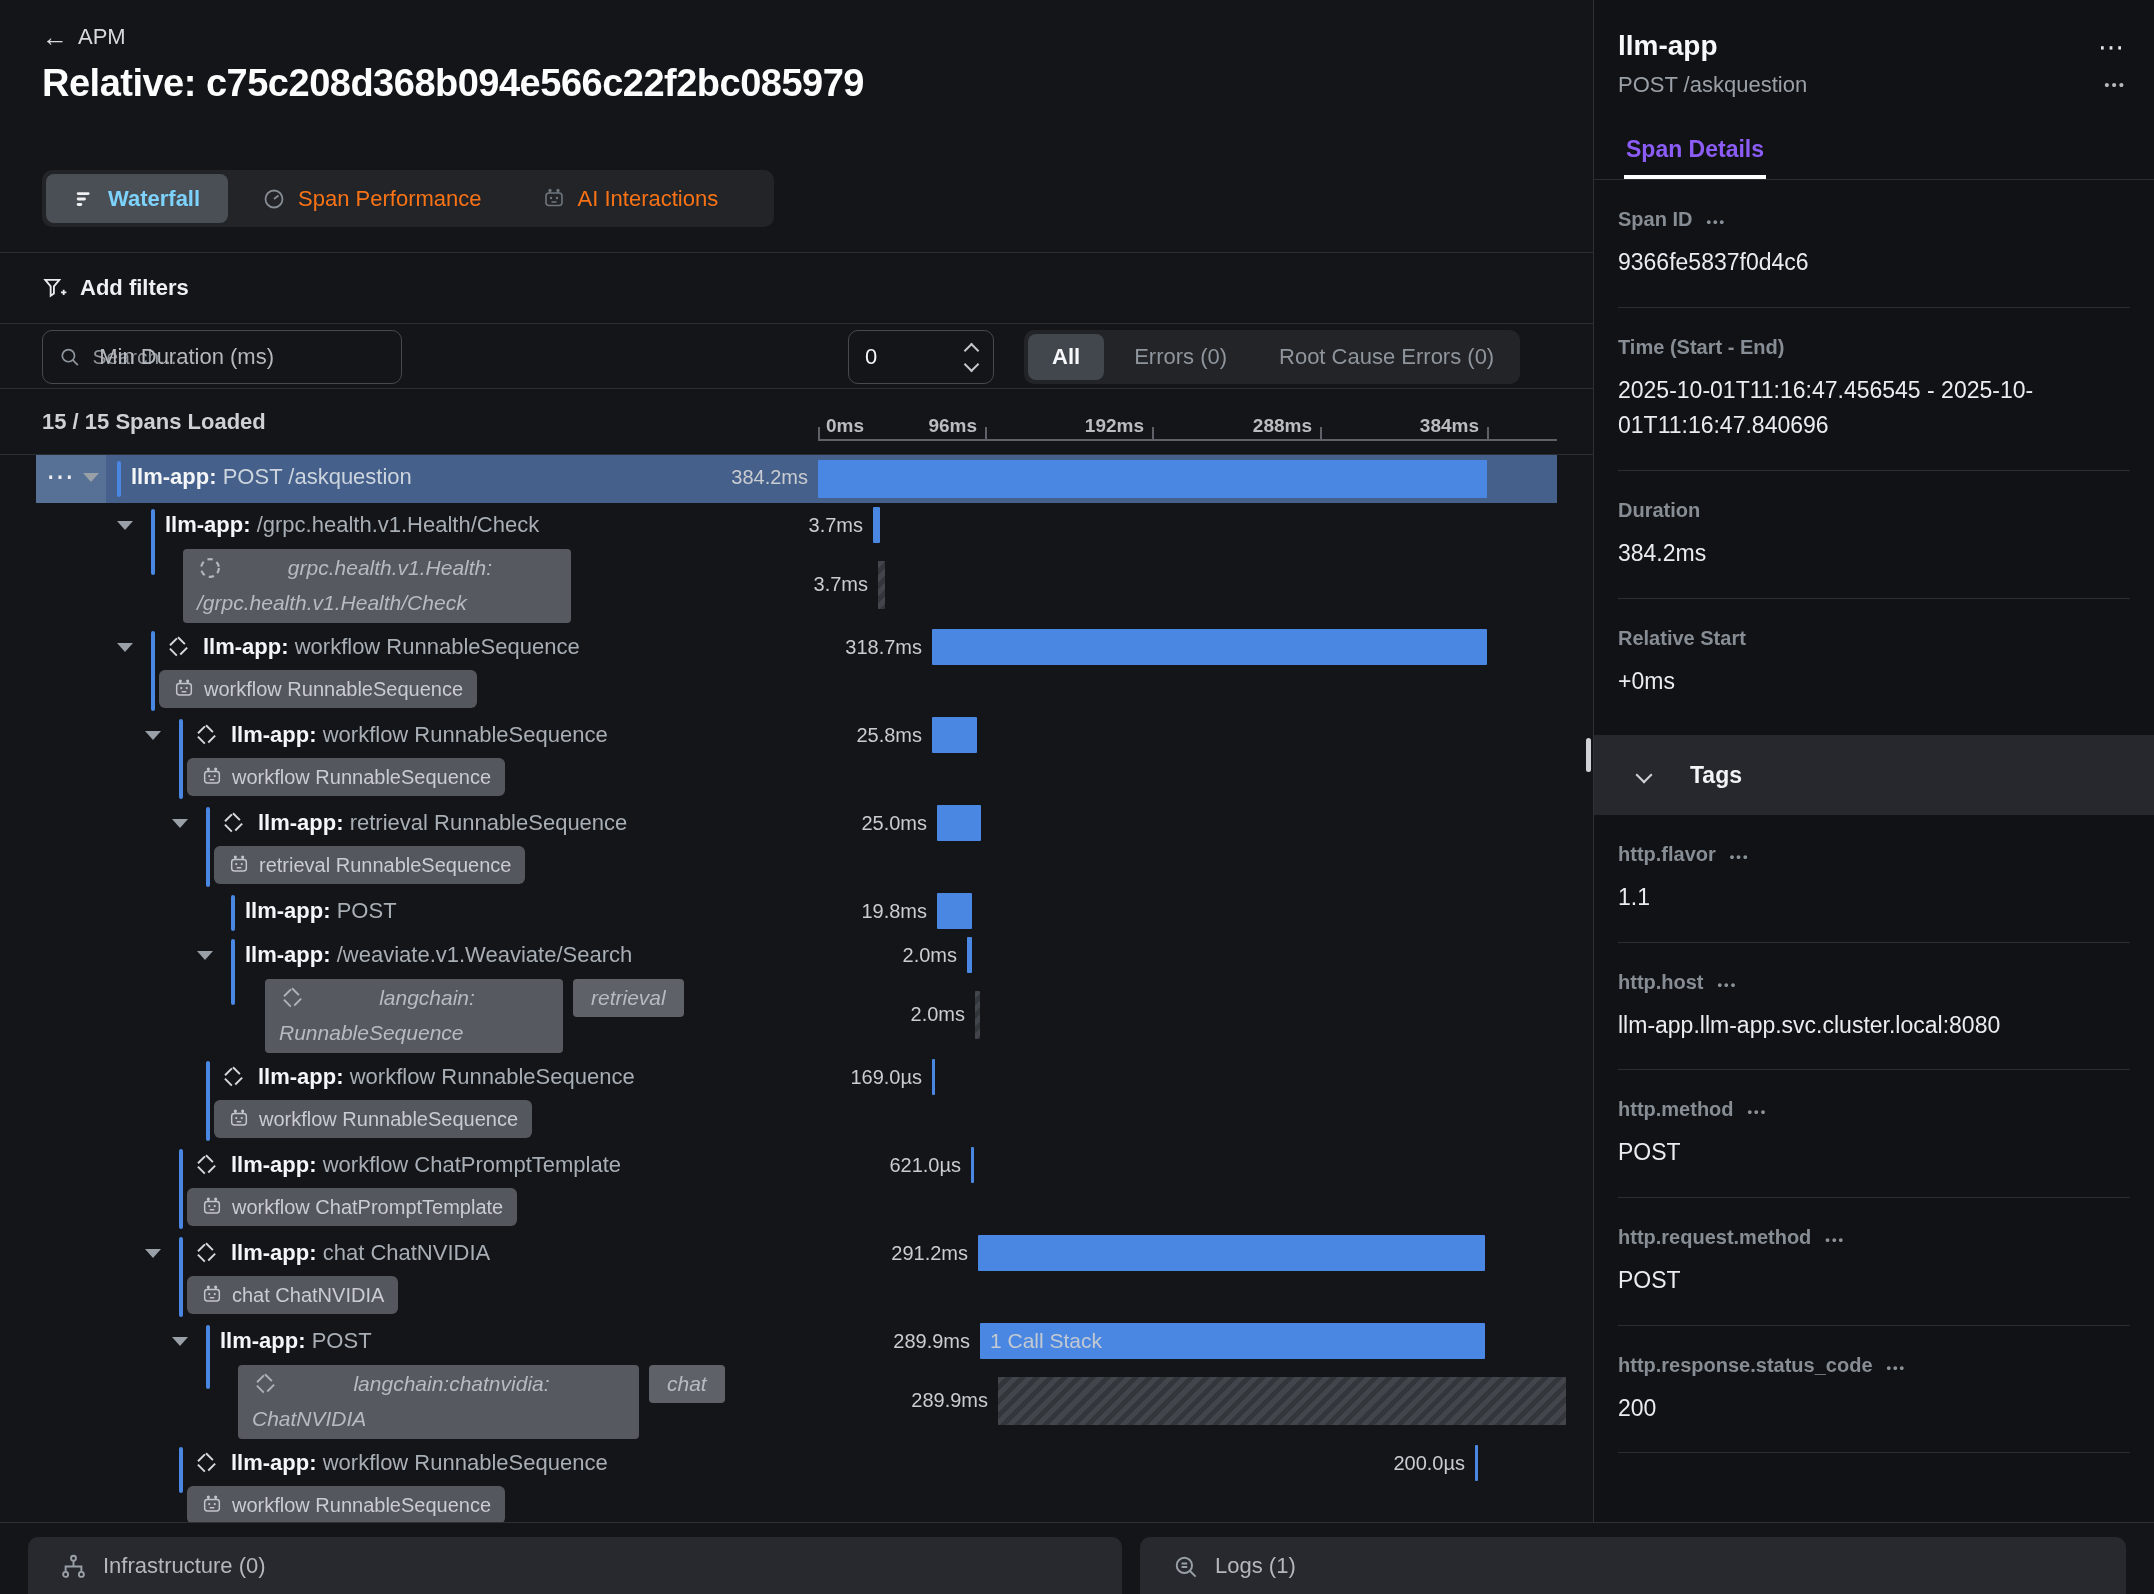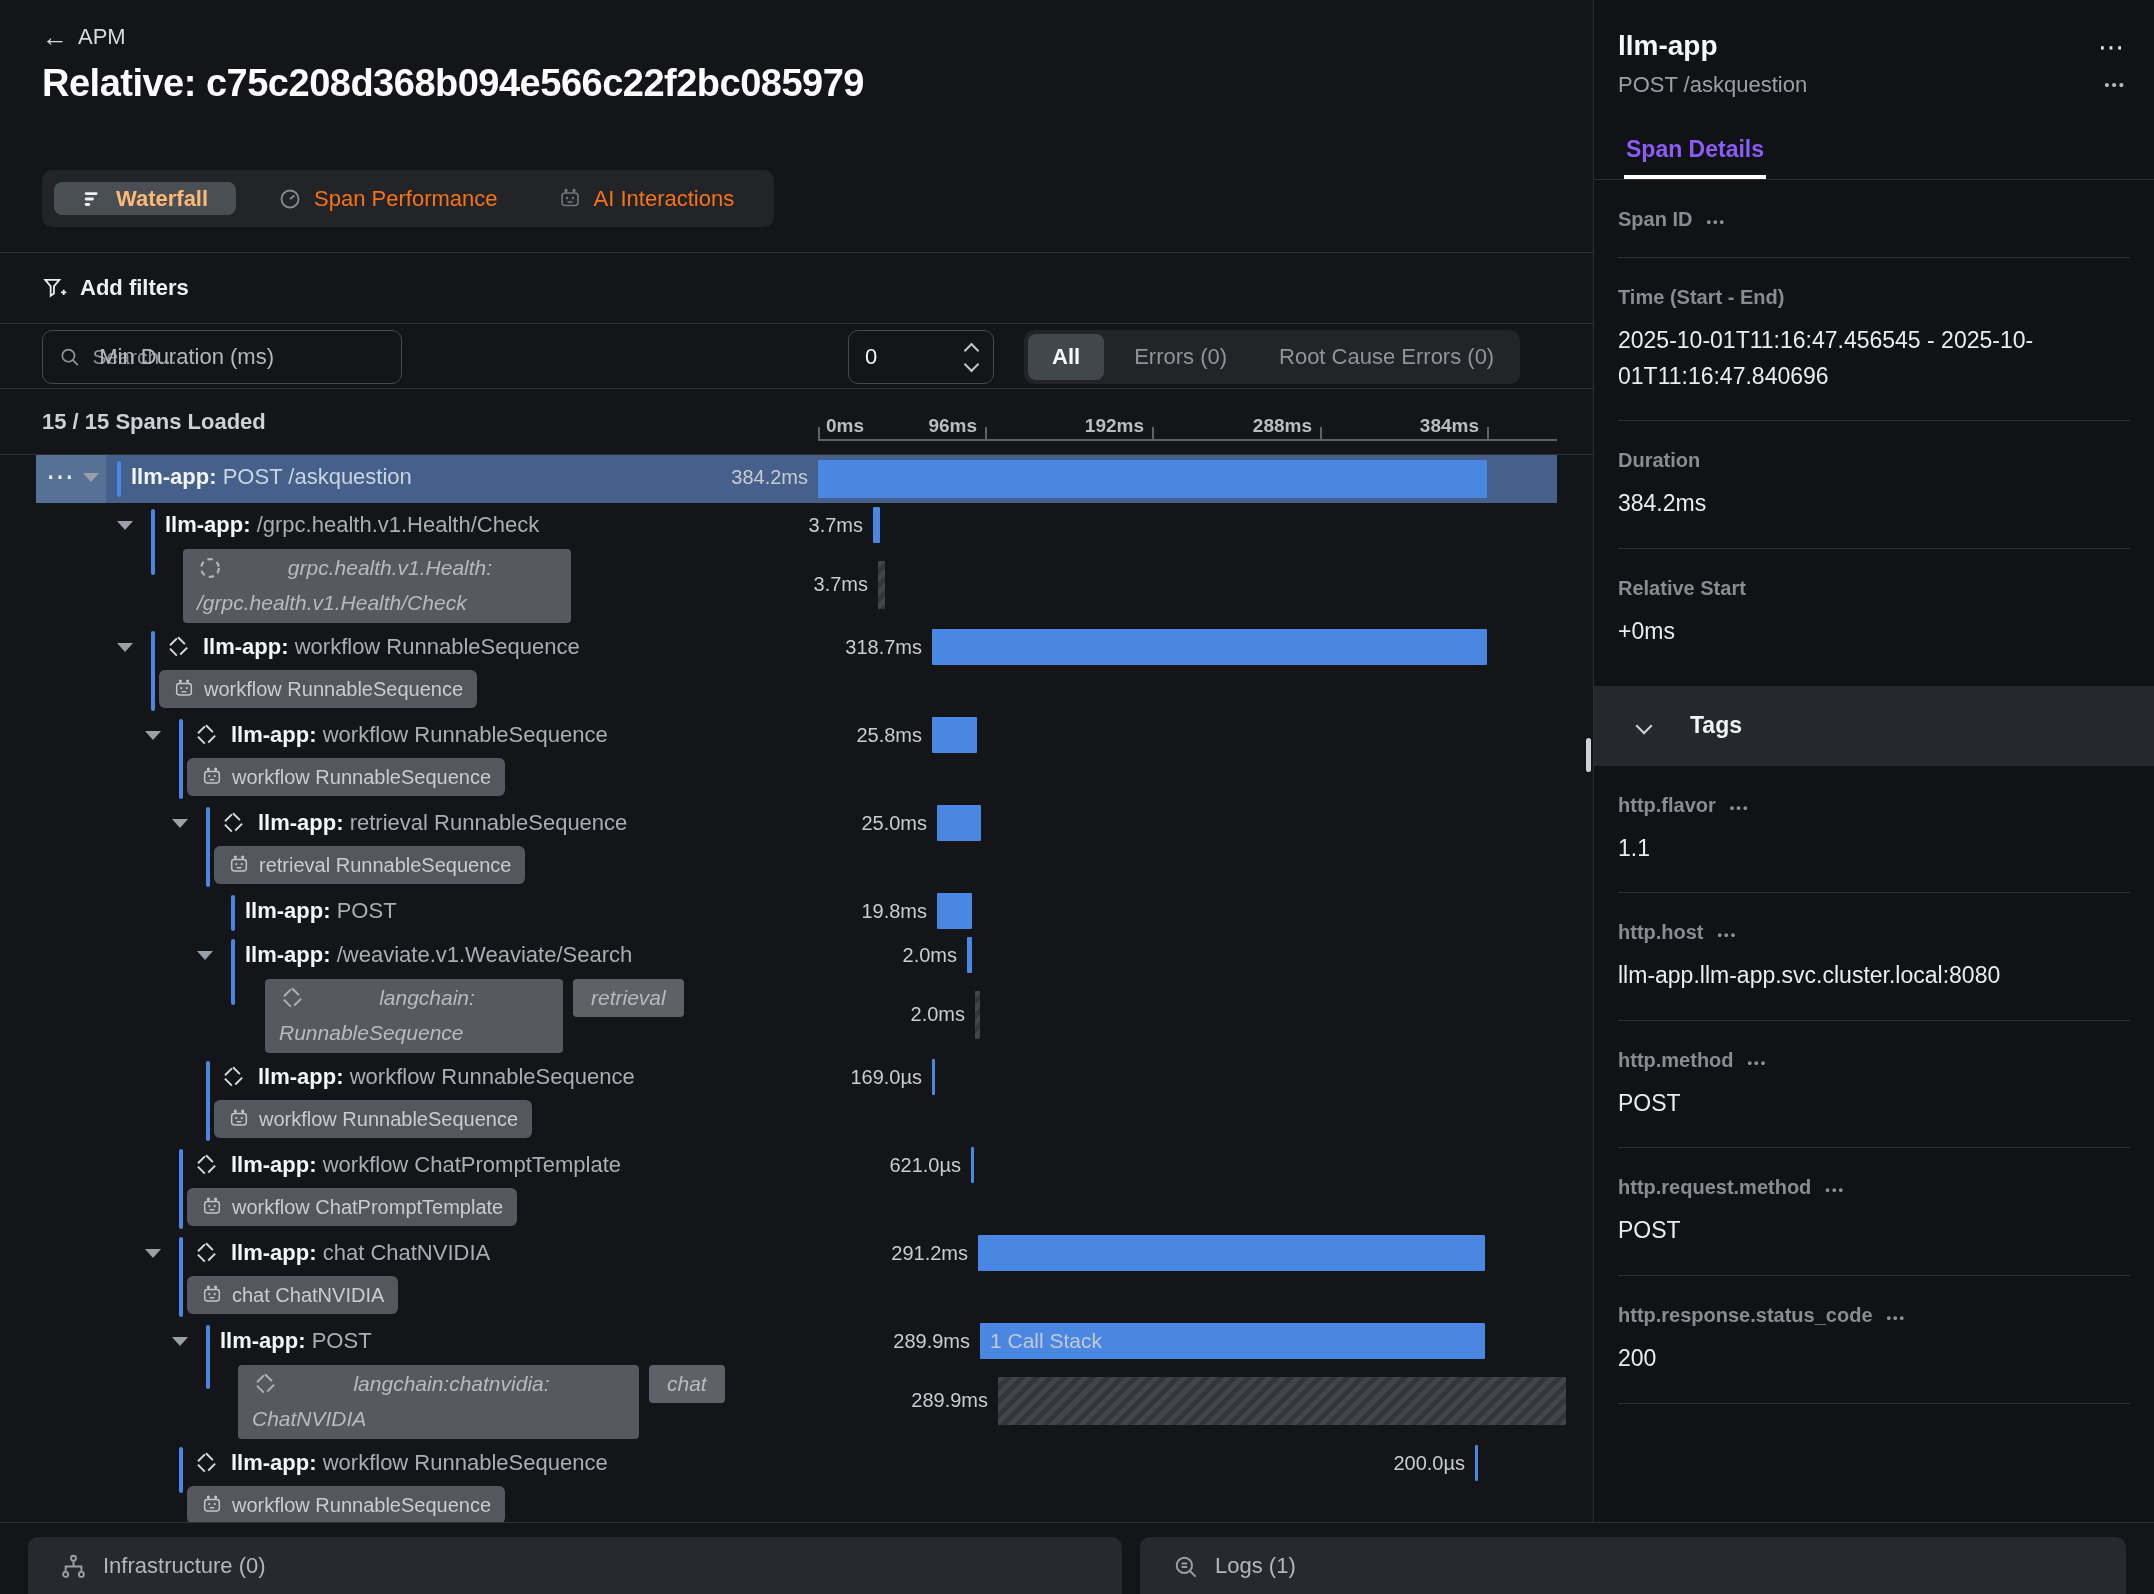--- a/index.html
+++ b/index.html
@@ -11,21 +11,21 @@
   .apm-back { position:absolute; left:42px; top:24px; display:flex; align-items:center; gap:10px;
     color:#d7dadd; font-size:22px; cursor:pointer; }
   .apm-back .arrow { font-size:26px; line-height:1; color:#d7dadd; }
   .page-title { position:absolute; left:42px; top:62px; font-size:38px; font-weight:700;
     letter-spacing:-0.5px; color:#fdfdfe; }
 
   .tabbar { position:absolute; left:42px; top:170px; width:732px; height:57px; background:#222428;
     border-radius:10px; display:flex; align-items:stretch; }
   .tab { display:flex; align-items:center; gap:12px; padding:0 30px; color:#f97316; font-size:22px;
     cursor:pointer; white-space:nowrap; }
-  .tab.active { background:#4a4e55; border-radius:8px; margin:12px; padding:0 28px; color:#fdba74;
+  .tab.active { background:#4a4e55; border-radius:8px; margin:4px; padding:0 28px; color:#7dd3fc;
     font-weight:700; }
 
   .addfilters-row { position:absolute; left:0; right:0; top:252px; height:71px; }
   .addfilters { position:absolute; left:42px; top:0; bottom:0; display:flex; align-items:center;
     gap:12px; font-size:22px; font-weight:700; color:#eef0f2; cursor:pointer; }
 
   .filter-row { position:absolute; left:0; right:0; top:323px; height:66px;
     border-top:1px solid #2b2e32; border-bottom:1px solid #2b2e32; }
   .searchbox { position:absolute; left:42px; top:6px; width:360px; height:54px;
     border:1px solid #46494f; border-radius:10px; display:flex; align-items:center; gap:12px;
@@ -483,20 +483,21 @@
   <div class="svc-sub">
     <span class="svc-endpoint">POST /askquestion</span>
     <span class="sub-dots">•••</span>
   </div>
   <div class="ptabs">
     <span class="ptab">Span Details</span>
   </div>
   <div class="pfields" id="span-fields">
       <div class="pfield">
            <div class="plabel">Span ID<span class="pdots">•••</span></div>
+           <div class="pvalue">9366fe5837f0d4c6</div>
          </div>
       <div class="pfield">
            <div class="plabel">Time (Start - End)</div>
            <div class="pvalue">2025-10-01T11:16:47.456545 - 2025-10-01T11:16:47.840696</div>
          </div>
       <div class="pfield">
            <div class="plabel">Duration</div>
            <div class="pvalue">384.2ms</div>
          </div>
       <div class="pfield nodiv">

